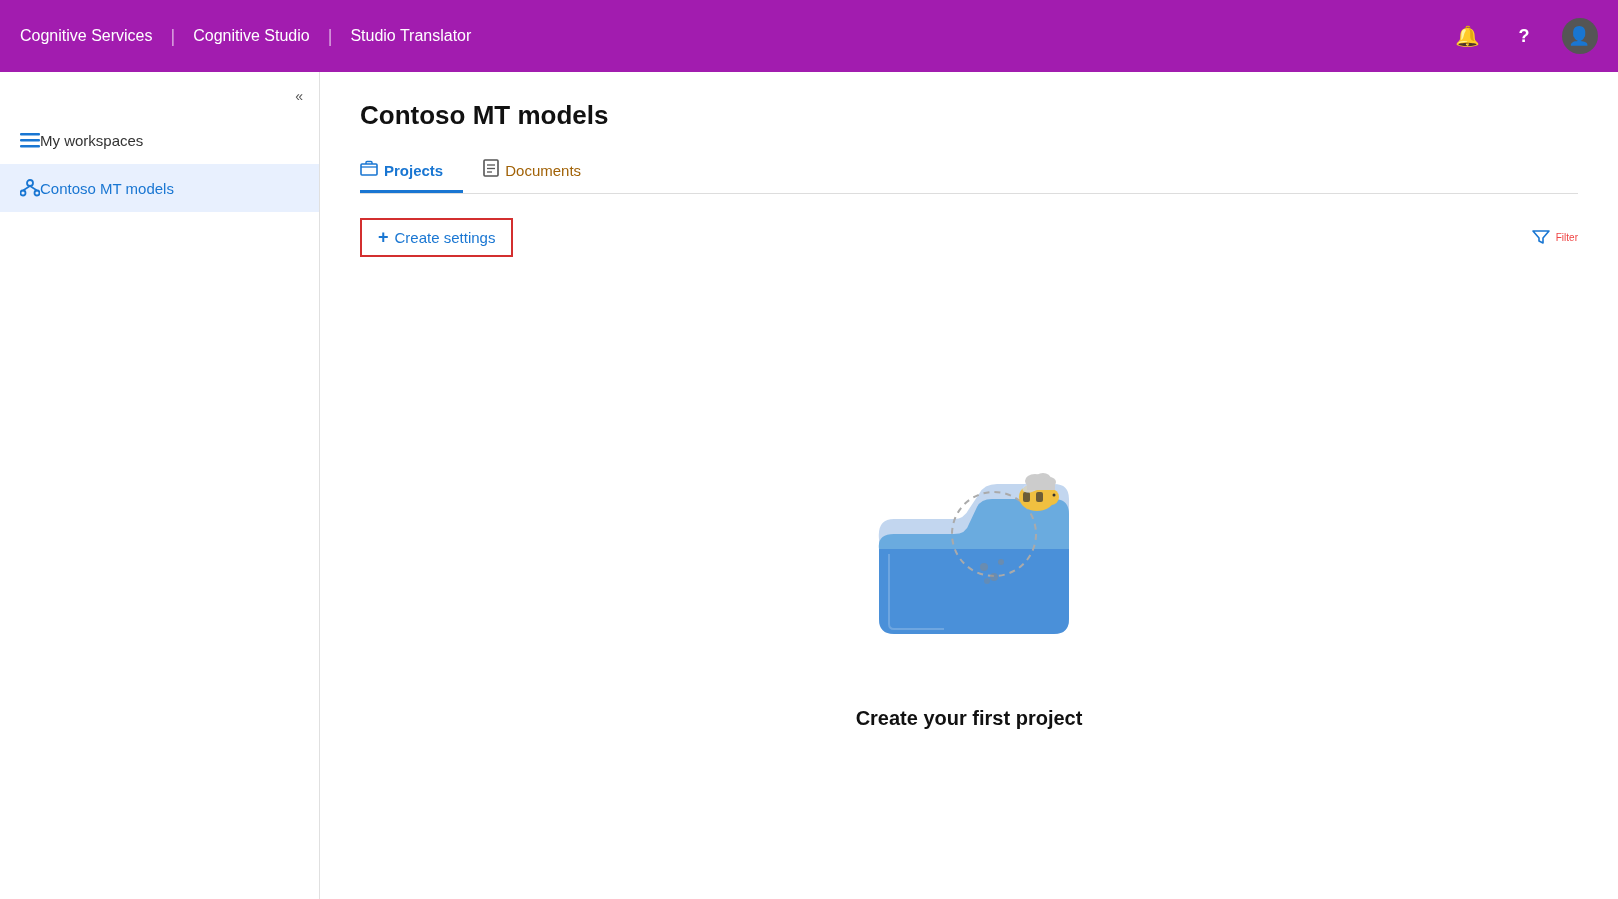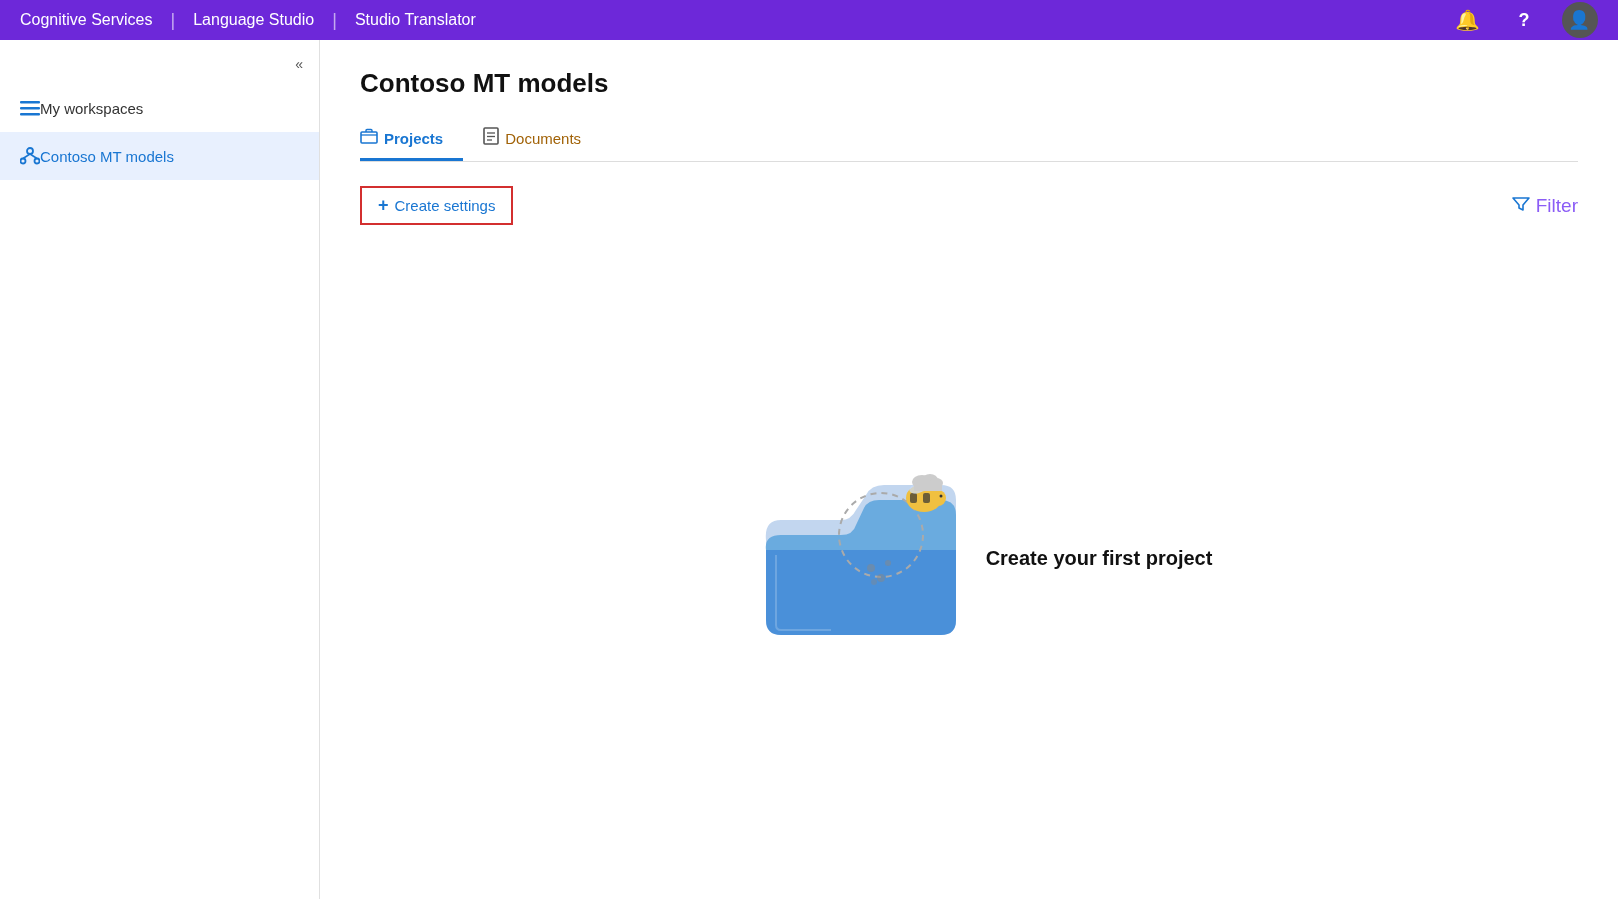--- a/index.html
+++ b/index.html
@@ -1,25 +1,25 @@
 <!DOCTYPE html>
 <html><head>
   <meta charset="utf-8">
   <style>
     * { margin: 0; padding: 0; box-sizing: border-box; }
     body { font-family: 'Segoe UI', sans-serif; background: #f5f5f5; display: flex; flex-direction: column; height: 100vh; overflow: hidden; }
 
     
     .topbar {
-      background: #6d28d9;
+      background: #a21caf;
       color: white;
       display: flex;
       align-items: center;
       padding: 12px 20px;
-      height: 40px;
+      height: 72px;
       flex-shrink: 0;
       gap: 0;
     }
     .topbar-brand {
       font-size: 16px;
       font-weight: 400;
       color: white;
       cursor: pointer;
       white-space: nowrap;
     }
@@ -182,31 +182,32 @@
     .create-project-plus {
       font-size: 18px;
       font-weight: bold;
       color: #1976d2;
     }
 
     .filter-btn {
       display: flex;
       align-items: center;
       gap: 6px;
-      font-size: 19px;
-      color: #8b5cf6;
+      font-size: 10px;
+      color: #ef4444;
       background: none;
       border: none;
       cursor: pointer;
       font-family: 'Segoe UI', sans-serif;
     }
 
     
     .empty-state {
       display: flex;
+      flex-direction: column;
       align-items: center;
       justify-content: center;
       flex: 1;
       padding: 40px 20px;
     }
 
     .illustration {
       width: 260px;
       height: 260px;
       margin-bottom: 28px;
@@ -233,21 +234,21 @@
       width: 100%;
       height: 100%;
     }
   </style>
 </head>
 <body>
 
 <header class="topbar">
   <span class="topbar-brand">Cognitive Services</span>
   <span class="topbar-sep">|</span>
-  <span class="topbar-brand">Language Studio</span>
+  <span class="topbar-brand">Cognitive Studio</span>
   <span class="topbar-sep">|</span>
   <span class="topbar-brand">Studio Translator</span>
   <div class="topbar-right">
     <button class="topbar-icon-btn" title="Notifications">
       <span>🔔</span>
     </button>
     <button class="topbar-icon-btn" title="Help">
       <span style="font-size:18px;font-weight:600;">?</span>
     </button>
     <button class="avatar-btn" title="Account">

